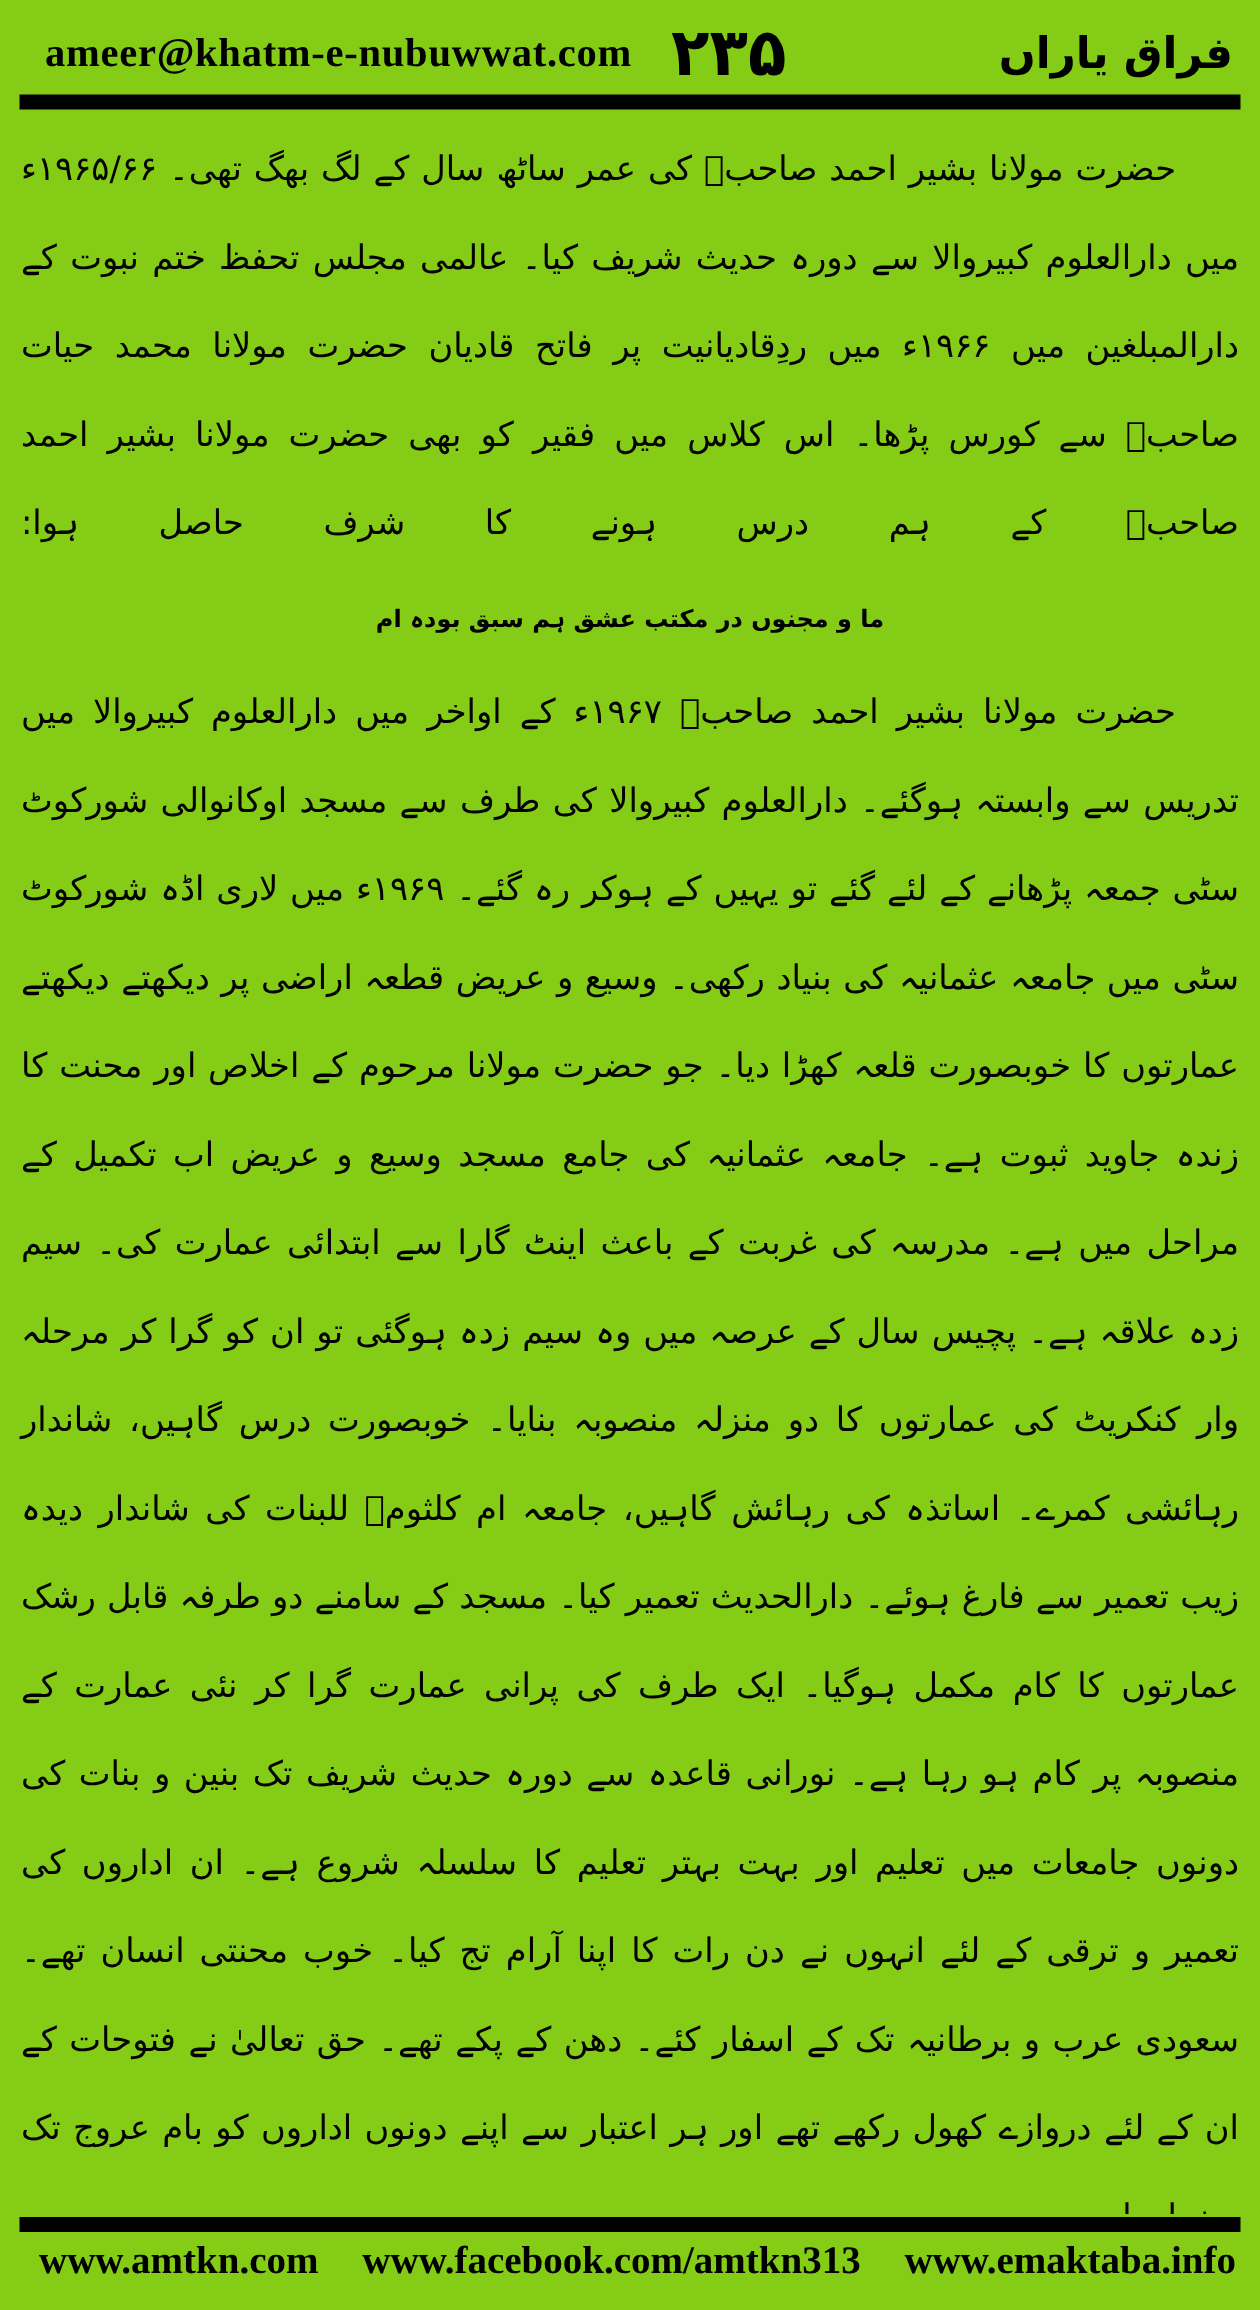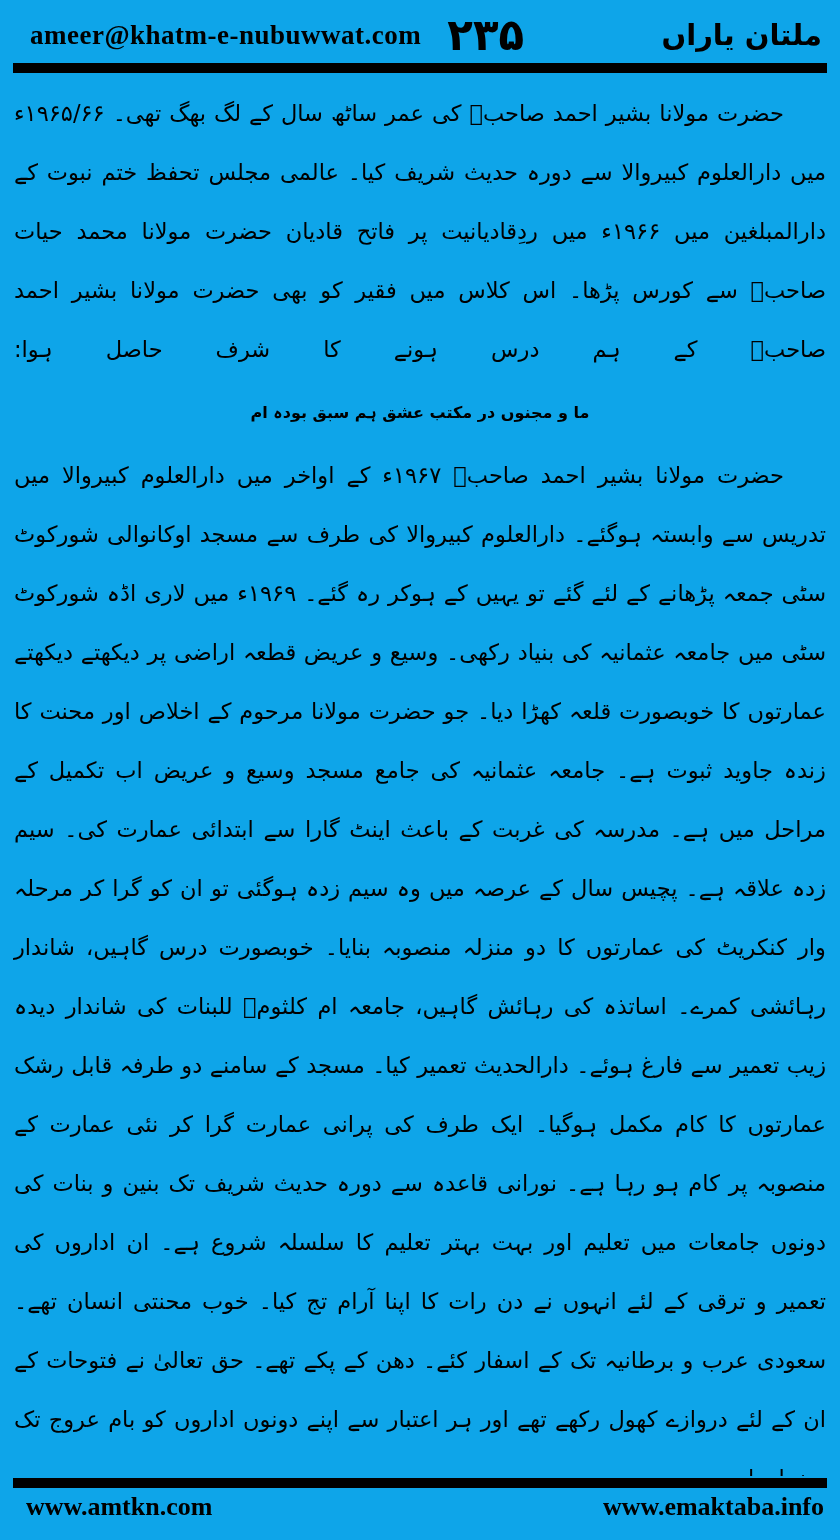--- a/index.html
+++ b/index.html
@@ -1,20 +1,20 @@
 <!DOCTYPE html>
 <html lang="ur"><head>
 <meta charset="utf-8">
 <style>
   html,body{margin:0;padding:0;background:#777;}
   .page{
     position:relative;
     width:840px;height:1540px;
     margin:0 auto;
-    background:#0ea5e9;
+    background:#84cc16;
     overflow:hidden;
     font-family:"DejaVu Sans",sans-serif;
     color:#000;
   }
   
   .header{
     position:absolute;top:8px;left:12px;right:12px;height:54px;
     display:flex;align-items:center;justify-content:space-between;
   }
   .header-left{display:flex;align-items:center;gap:26px;}
@@ -72,33 +72,34 @@
 </head>
 <body>
 
 <div class="page">
 
   <div class="header">
     <div class="header-left">
       <span class="email">ameer@khatm-e-nubuwwat.com</span>
       <span class="page-number">۲۳۵</span>
     </div>
-    <span class="book-title">ملتان یاراں</span>
+    <span class="book-title">فراق یاراں</span>
   </div>
 
   <div class="rule rule-top"></div>
 
   <div class="body-text">
     <p class="para para-indent last-justify">حضرت مولانا بشیر احمد صاحبؒ کی عمر ساٹھ سال کے لگ بھگ تھی۔ ۱۹۶۵/۶۶ء میں دارالعلوم کبیروالا سے دورہ حدیث شریف کیا۔ عالمی مجلس تحفظ ختم نبوت کے دارالمبلغین میں ۱۹۶۶ء میں ردِقادیانیت پر فاتح قادیان حضرت مولانا محمد حیات صاحبؒ سے کورس پڑھا۔ اس کلاس میں فقیر کو بھی حضرت مولانا بشیر احمد صاحبؒ کے ہم درس ہونے کا شرف حاصل ہوا:</p>
     <p class="verse">ما و مجنوں در مکتب عشق ہم سبق بودہ ام</p>
     <p class="para para-indent last-right">حضرت مولانا بشیر احمد صاحبؒ ۱۹۶۷ء کے اواخر میں دارالعلوم کبیروالا میں تدریس سے وابستہ ہوگئے۔ دارالعلوم کبیروالا کی طرف سے مسجد اوکانوالی شورکوٹ سٹی جمعہ پڑھانے کے لئے گئے تو یہیں کے ہوکر رہ گئے۔ ۱۹۶۹ء میں لاری اڈہ شورکوٹ سٹی میں جامعہ عثمانیہ کی بنیاد رکھی۔ وسیع و عریض قطعہ اراضی پر دیکھتے دیکھتے عمارتوں کا خوبصورت قلعہ کھڑا دیا۔ جو حضرت مولانا مرحوم کے اخلاص اور محنت کا زندہ جاوید ثبوت ہے۔ جامعہ عثمانیہ کی جامع مسجد وسیع و عریض اب تکمیل کے مراحل میں ہے۔ مدرسہ کی غربت کے باعث اینٹ گارا سے ابتدائی عمارت کی۔ سیم زدہ علاقہ ہے۔ پچیس سال کے عرصہ میں وہ سیم زدہ ہوگئی تو ان کو گرا کر مرحلہ وار کنکریٹ کی عمارتوں کا دو منزلہ منصوبہ بنایا۔ خوبصورت درس گاہیں، شاندار رہائشی کمرے۔ اساتذہ کی رہائش گاہیں، جامعہ ام کلثومؓ للبنات کی شاندار دیدہ زیب تعمیر سے فارغ ہوئے۔ دارالحدیث تعمیر کیا۔ مسجد کے سامنے دو طرفہ قابل رشک عمارتوں کا کام مکمل ہوگیا۔ ایک طرف کی پرانی عمارت گرا کر نئی عمارت کے منصوبہ پر کام ہو رہا ہے۔ نورانی قاعدہ سے دورہ حدیث شریف تک بنین و بنات کی دونوں جامعات میں تعلیم اور بہت بہتر تعلیم کا سلسلہ شروع ہے۔ ان اداروں کی تعمیر و ترقی کے لئے انہوں نے دن رات کا اپنا آرام تج کیا۔ خوب محنتی انسان تھے۔ سعودی عرب و برطانیہ تک کے اسفار کئے۔ دھن کے پکے تھے۔ حق تعالیٰ نے فتوحات کے ان کے لئے دروازے کھول رکھے تھے اور ہر اعتبار سے اپنے دونوں اداروں کو بام عروج تک پہنچا دیا۔</p>
     <p class="para para-indent-sm last-justify">عالمی مجلس تحفظ ختم نبوت کے تربیت یافتہ تھے۔ اس کے لئے دل و جان سے قدر دان تھے۔ ہمیشہ اس تعلق کو قائم رکھا۔ ملتان، چناب نگر اور برمنگھم کی ختم نبوت کانفرنسوں میں شرکت ان کے معمولات کا حصہ تھی۔ فقیر راقم پر بہت مہربان تھے۔ جب جانا ہوتا ذاتی مہمان بناتے۔ گھر لے</p>
   </div>
 
   <div class="footer">
     <div class="rule rule-bottom"></div>
     <div class="footer-links">
       <span>www.amtkn.com</span>
+      <span>www.facebook.com/amtkn313</span>
       <span>www.emaktaba.info</span>
     </div>
   </div>
 
 </div>
 
 </body></html>

